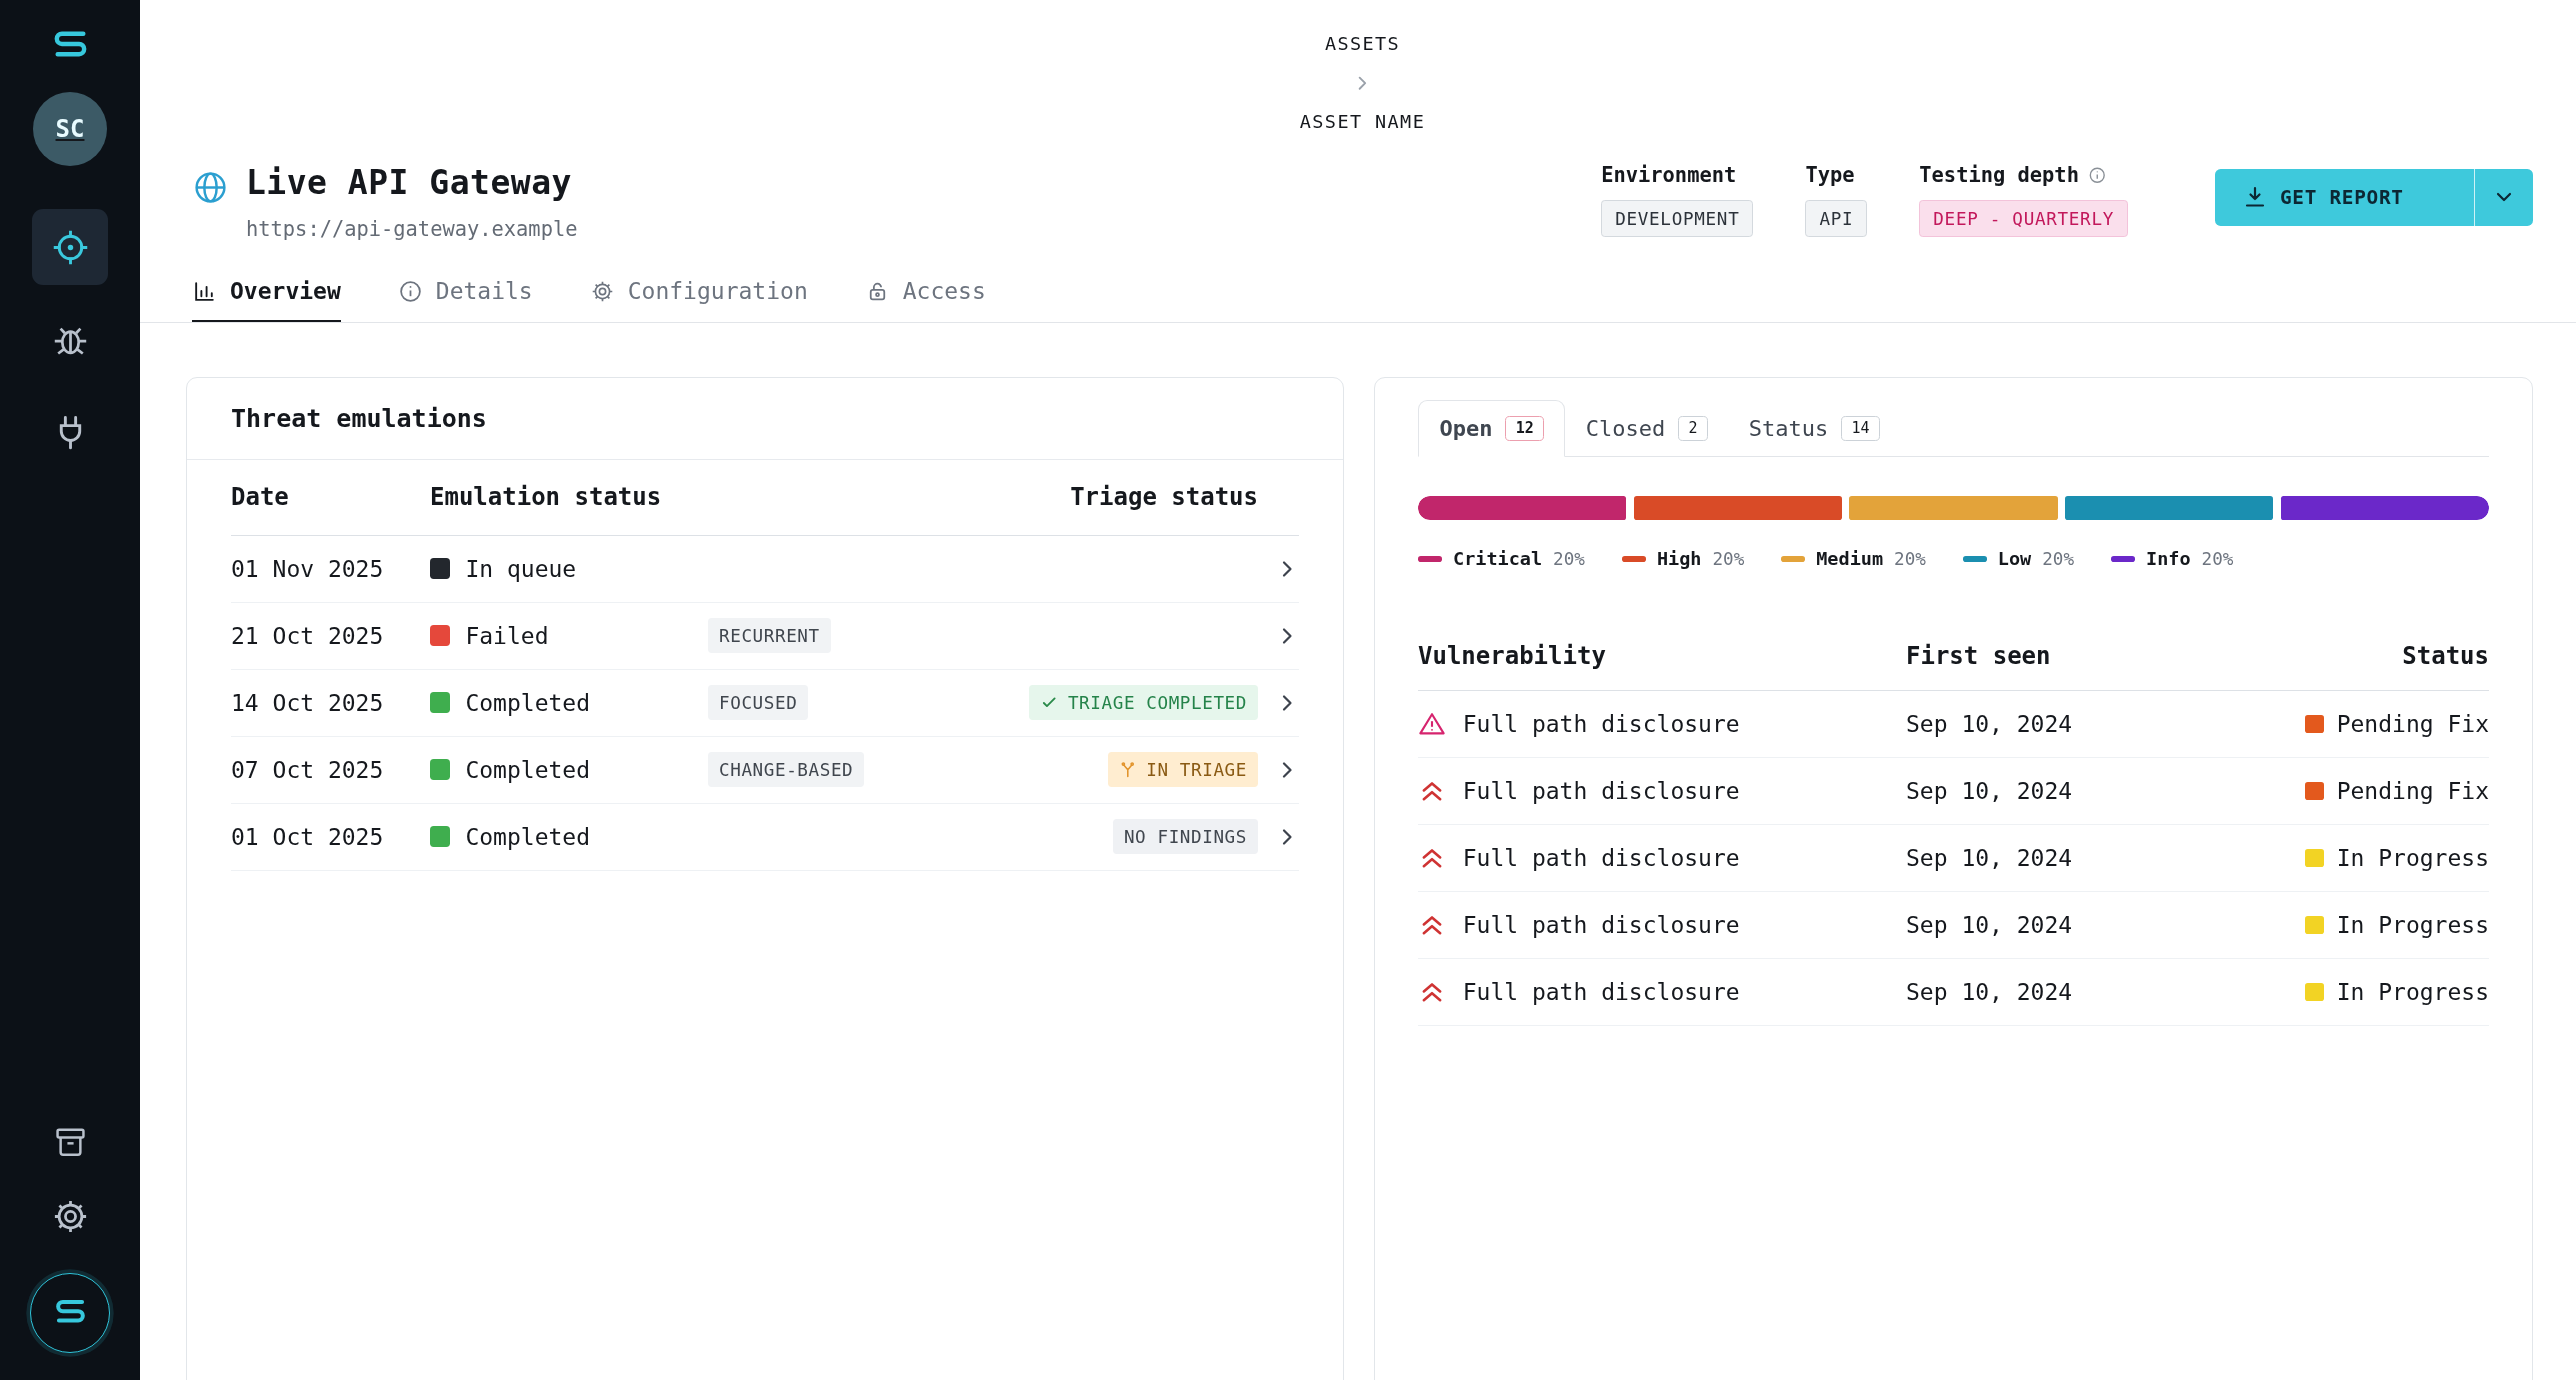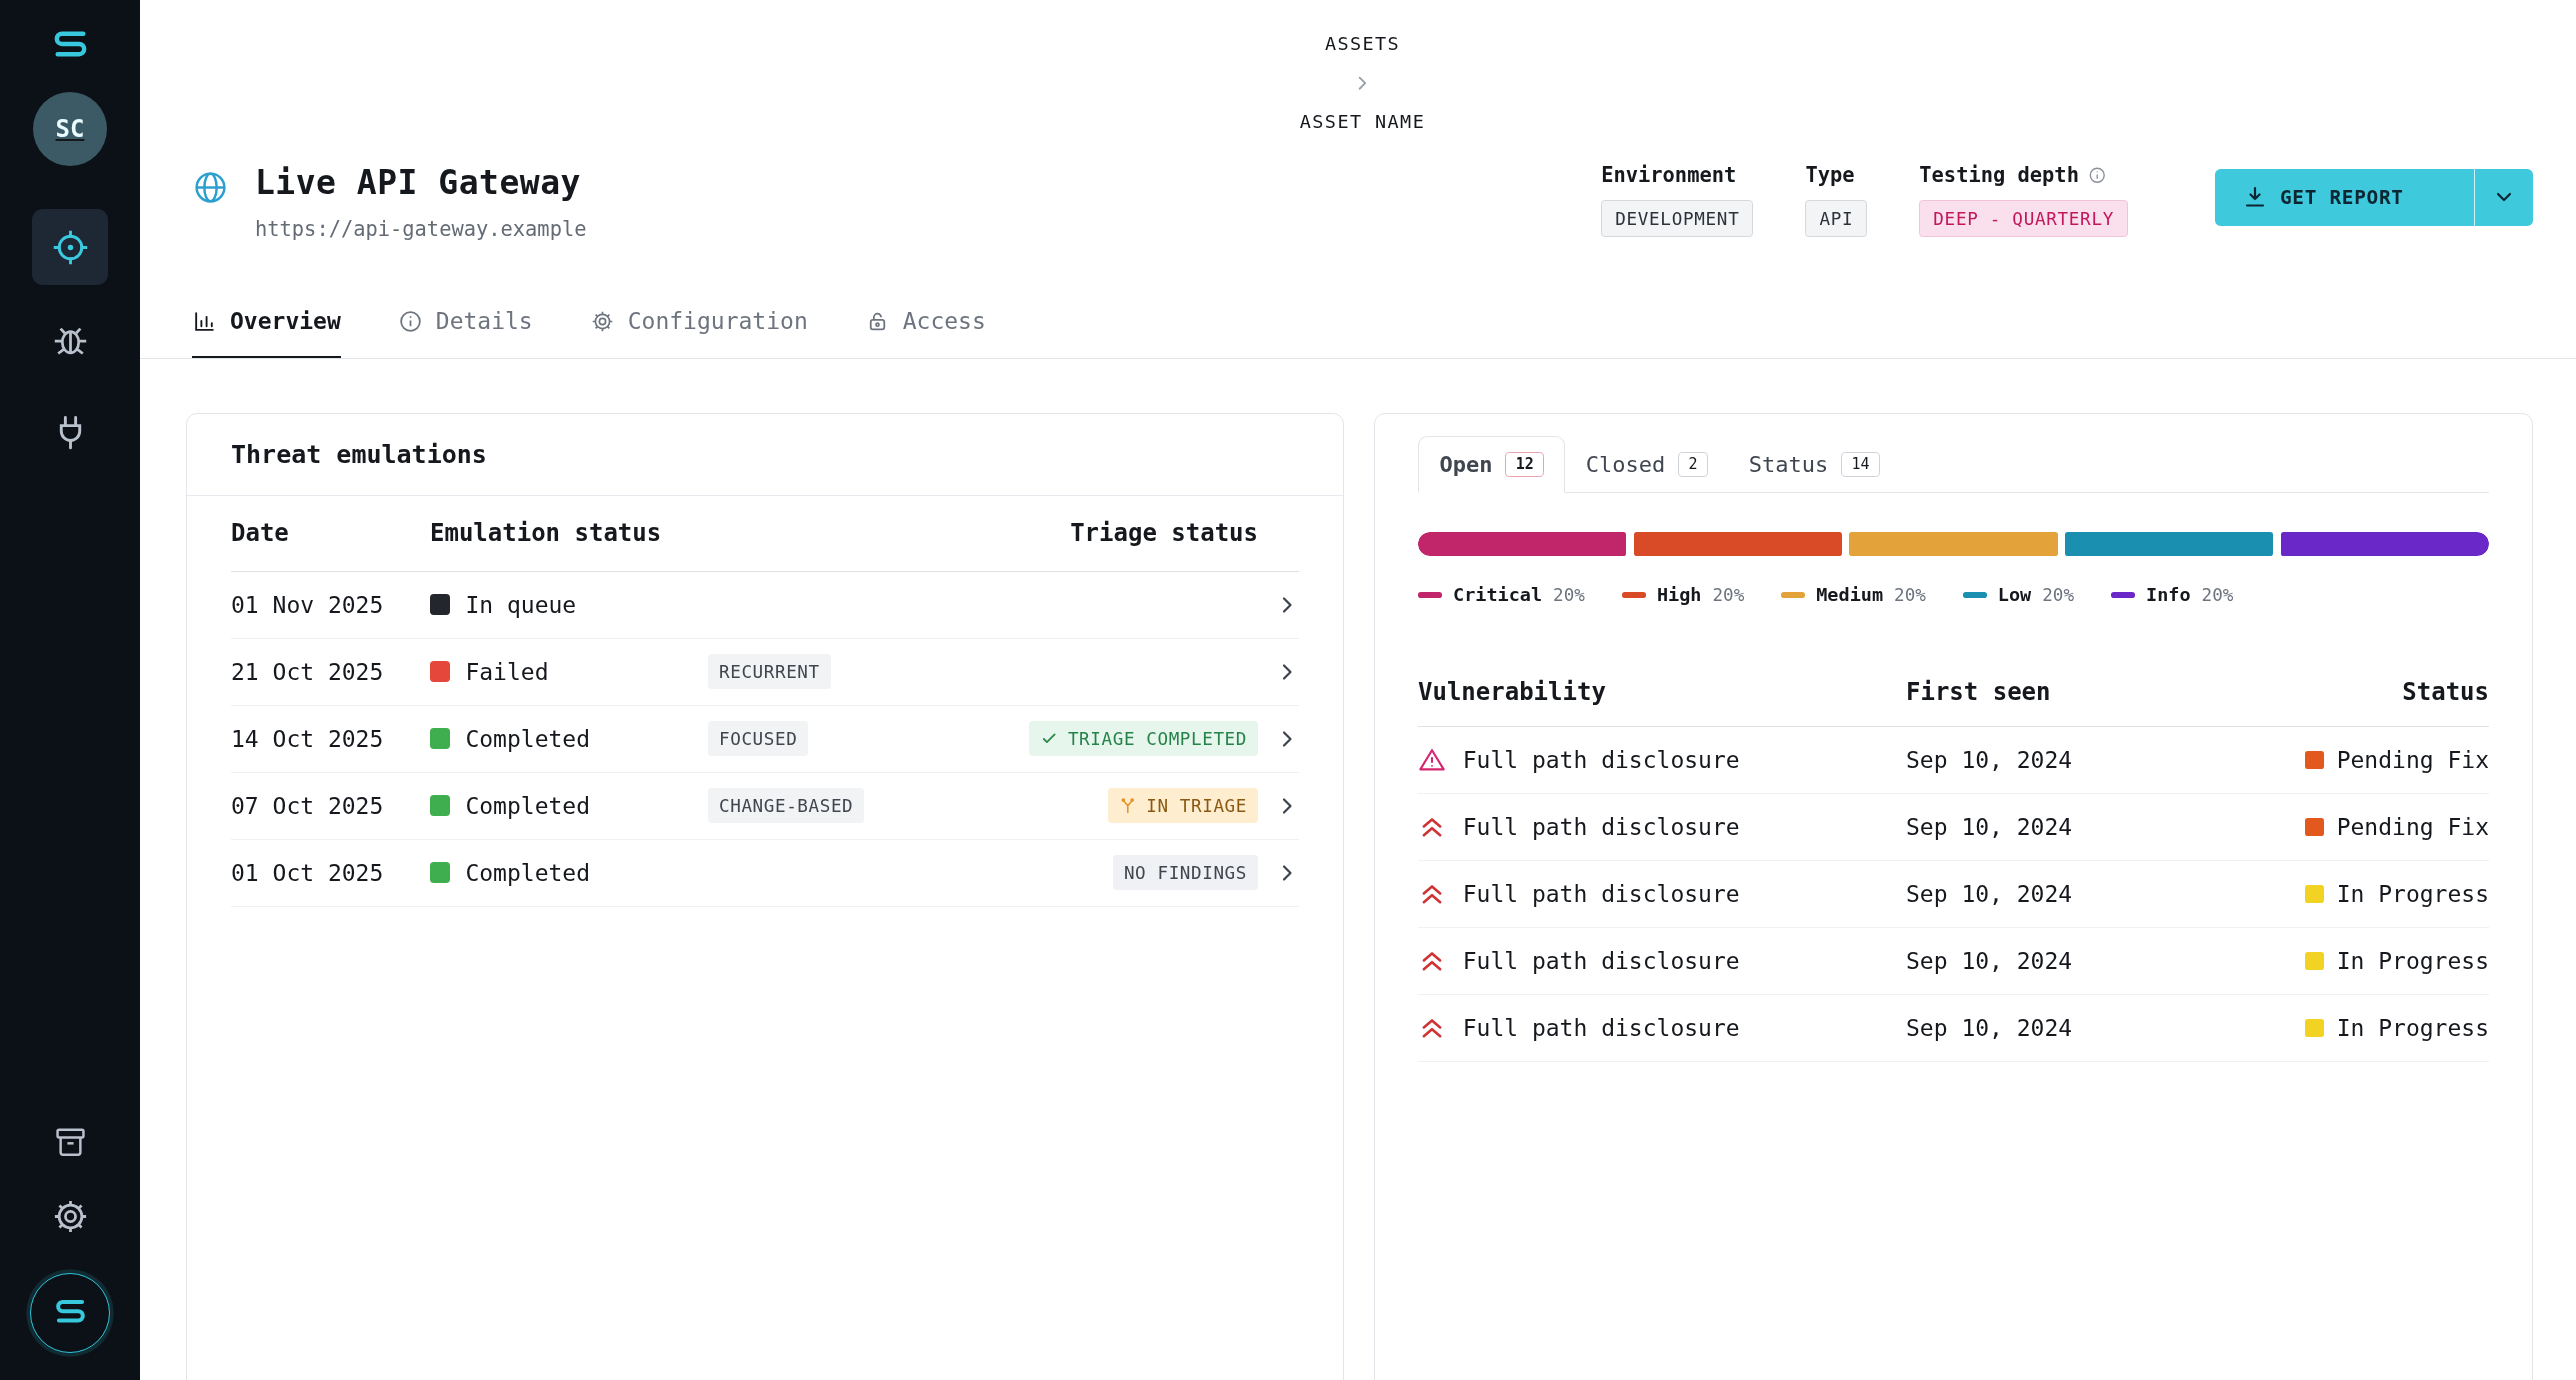--- a/index.html
+++ b/index.html
@@ -33,21 +33,21 @@
   
   .main { flex:1; min-width:0; display:flex; flex-direction:column; }
 
   .breadcrumb {
     padding:33px 43px 0 52px; display:flex; align-items:center; gap:18.5px;
     font-size:18.5px; font-weight:400; letter-spacing:1.4px; color:#15181d;flex-direction:column;
   }
   .crumb { cursor:pointer; }
 
   .page-header { margin-top:31px; padding:0 43px 0 52px; display:flex; align-items:flex-start; }
-  .ph-left { display:flex; gap:26px; }
+  .ph-left { display:flex; gap:17px; }
   .globe-wrap { margin-top:5.6px; }
   .asset-title { font-size:33px; font-weight:700; letter-spacing:0.5px; color:#15181d; }
   .asset-url { margin-top:15px; font-size:20.4px; color:#646b75; }
   .ph-right { margin-left:auto; display:flex; align-items:flex-start; gap:52px; }
   .meta-col { display:flex; flex-direction:column; }
   .meta-label { font-size:20.4px; font-weight:700; color:#15181d; display:flex; align-items:center; gap:9.3px; }
   .badge {
     margin-top:13px; align-self:flex-start; font-size:17.6px; letter-spacing:0.7px;
     padding:7.4px 13px; border-radius:3.7px; background:#f2f4f6; border:0.9px solid #d4d9de; color:#2c323a; white-space:nowrap;
   }
@@ -58,22 +58,22 @@
     border:none; font-family:inherit; font-size:19.4px; font-weight:700; letter-spacing:0.7px;
     display:flex; align-items:center; gap:13px; cursor:pointer;
   }
   .btn-caret {
     width:59px; height:57px; background:#3ec9dc; border:none; border-left:1.9px solid rgba(255,255,255,0.75);
     display:flex; align-items:center; justify-content:center; cursor:pointer;
   }
 
   .tabs { margin-top:37px; padding-left:52px; display:flex; gap:57px; border-bottom:0.9px solid #e2e5e9; }
   .tab {
-    display:flex; align-items:center; gap:13px; padding-bottom:22px;
-    font-size:23px; color:#6d747f; cursor:pointer; border-bottom:2.8px solid transparent; margin-bottom:-0.9px;margin-top:30px;
+    display:flex; align-items:center; gap:13px; padding-bottom:16px;
+    font-size:23px; color:#6d747f; cursor:pointer; border-bottom:2.8px solid transparent; margin-bottom:-0.9px;
   }
   .tab.active { color:#15181d; font-weight:700; border-bottom-color:#15181d; }
 
   .content { padding:54px 43px 0 46px; display:flex; gap:30px; }
   .card { background:#fff; border:0.9px solid #e2e6ea; border-radius:11px; height:1014px; overflow:hidden; }
   .card-left { width:1158px; flex:0 0 1158px; }
   .card-right { flex:1; }
   .card-head { padding:26px 44px; border-bottom:0.9px solid #e7eaee; }
   .card-title { font-size:25px; font-weight:700; color:#15181d; }
 

